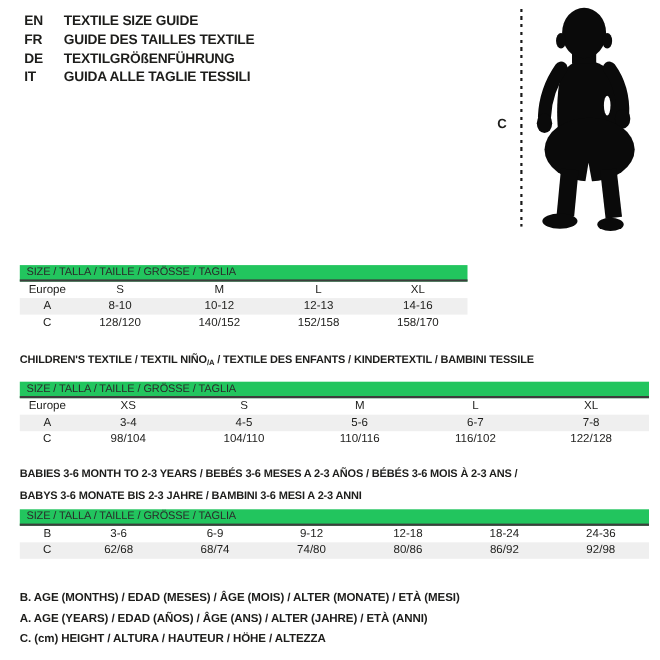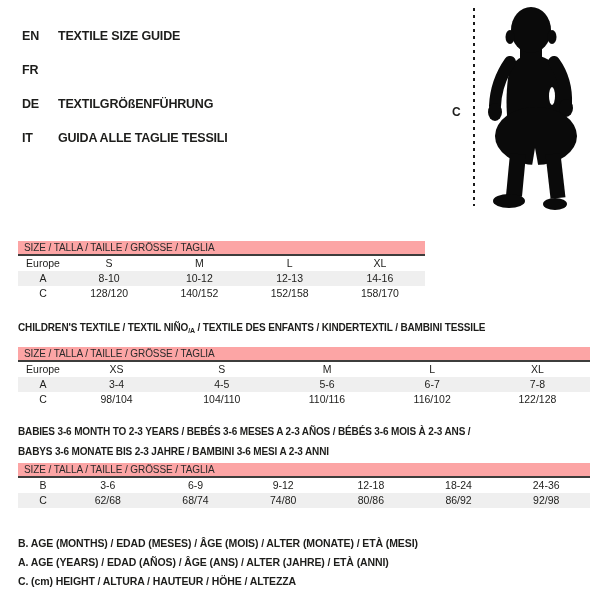--- a/index.html
+++ b/index.html
@@ -5,21 +5,21 @@
   * { margin:0; padding:0; box-sizing:border-box; }
   html,body { background:#fff; }
   #canvas {
     position:relative; width:600px; height:600px; background:#ffffff;
     font-family:"Liberation Sans", sans-serif; color:#1d1d1b; overflow:hidden;
   }
 
   
   .lang-list { position:absolute; left:22px; top:11px; }
   .lang-row { display:flex; height:17px; line-height:17px;
-              font-weight:bold; font-size:12.5px; letter-spacing:-0.2px; white-space:nowrap;margin-top:17px; }
+              font-weight:bold; font-size:12.5px; letter-spacing:-0.2px; white-space:nowrap; }
   .lang-code { width:36px; }
 
   
   .height-line {
     position:absolute; left:473px; top:8px; width:2px; height:198px;
     background:repeating-linear-gradient(to bottom, #1a1a1a 0px, #1a1a1a 3px, transparent 3px, transparent 7px);
   }
   .height-label { position:absolute; left:452px; top:105px; font-size:12px; font-weight:bold; }
   .baby-svg { position:absolute; left:482px; top:2px; width:118px; height:208px; }
 
@@ -29,21 +29,21 @@
   .sec-title .subscript { font-size:7px; vertical-align:-2px; }
   #title-junior   { top:218px; }
   #title-children { top:322px; }
   #title-babies   { top:422px; line-height:20px; }
 
   
   .stable { position:absolute; left:18px; }
   #table-junior   { top:241px; width:407px; }
   #table-children { top:347px; width:572px; }
   #table-babies   { top:463px; width:572px; }
-  .size-bar { height:15px; line-height:13px; background:#fca5a5;
+  .size-bar { height:15px; line-height:13px; background:#22c55e;
               border-bottom:2px solid #3d3d3c; padding-left:6px;
               font-size:10px; color:#2a2a2a; letter-spacing:-0.1px; white-space:nowrap; }
   .trow  { display:flex; height:15px; line-height:15px; font-size:10.5px; }
   .trow.alt { background:#efefef; }
   .tlabel { width:46px; padding-left:4px; text-align:center; }
   .tcell  { flex:1; text-align:center; }
 
   
   .legend { position:absolute; left:18px; top:534px; }
   .legend-line { height:19px; line-height:19px; font-weight:bold;
@@ -54,20 +54,21 @@
 
 <div id="canvas">
 
   <div class="lang-list">
     <div class="lang-row">
       <span class="lang-code">EN</span>
       <span class="lang-label">TEXTILE SIZE GUIDE</span>
     </div>
     <div class="lang-row">
       <span class="lang-code">FR</span>
+      <span class="lang-label">GUIDE DES TAILLES TEXTILE</span>
     </div>
     <div class="lang-row">
       <span class="lang-code">DE</span>
       <span class="lang-label">TEXTILGRÖßENFÜHRUNG</span>
     </div>
     <div class="lang-row">
       <span class="lang-code">IT</span>
       <span class="lang-label">GUIDA ALLE TAGLIE TESSILI</span>
     </div>
   </div>

